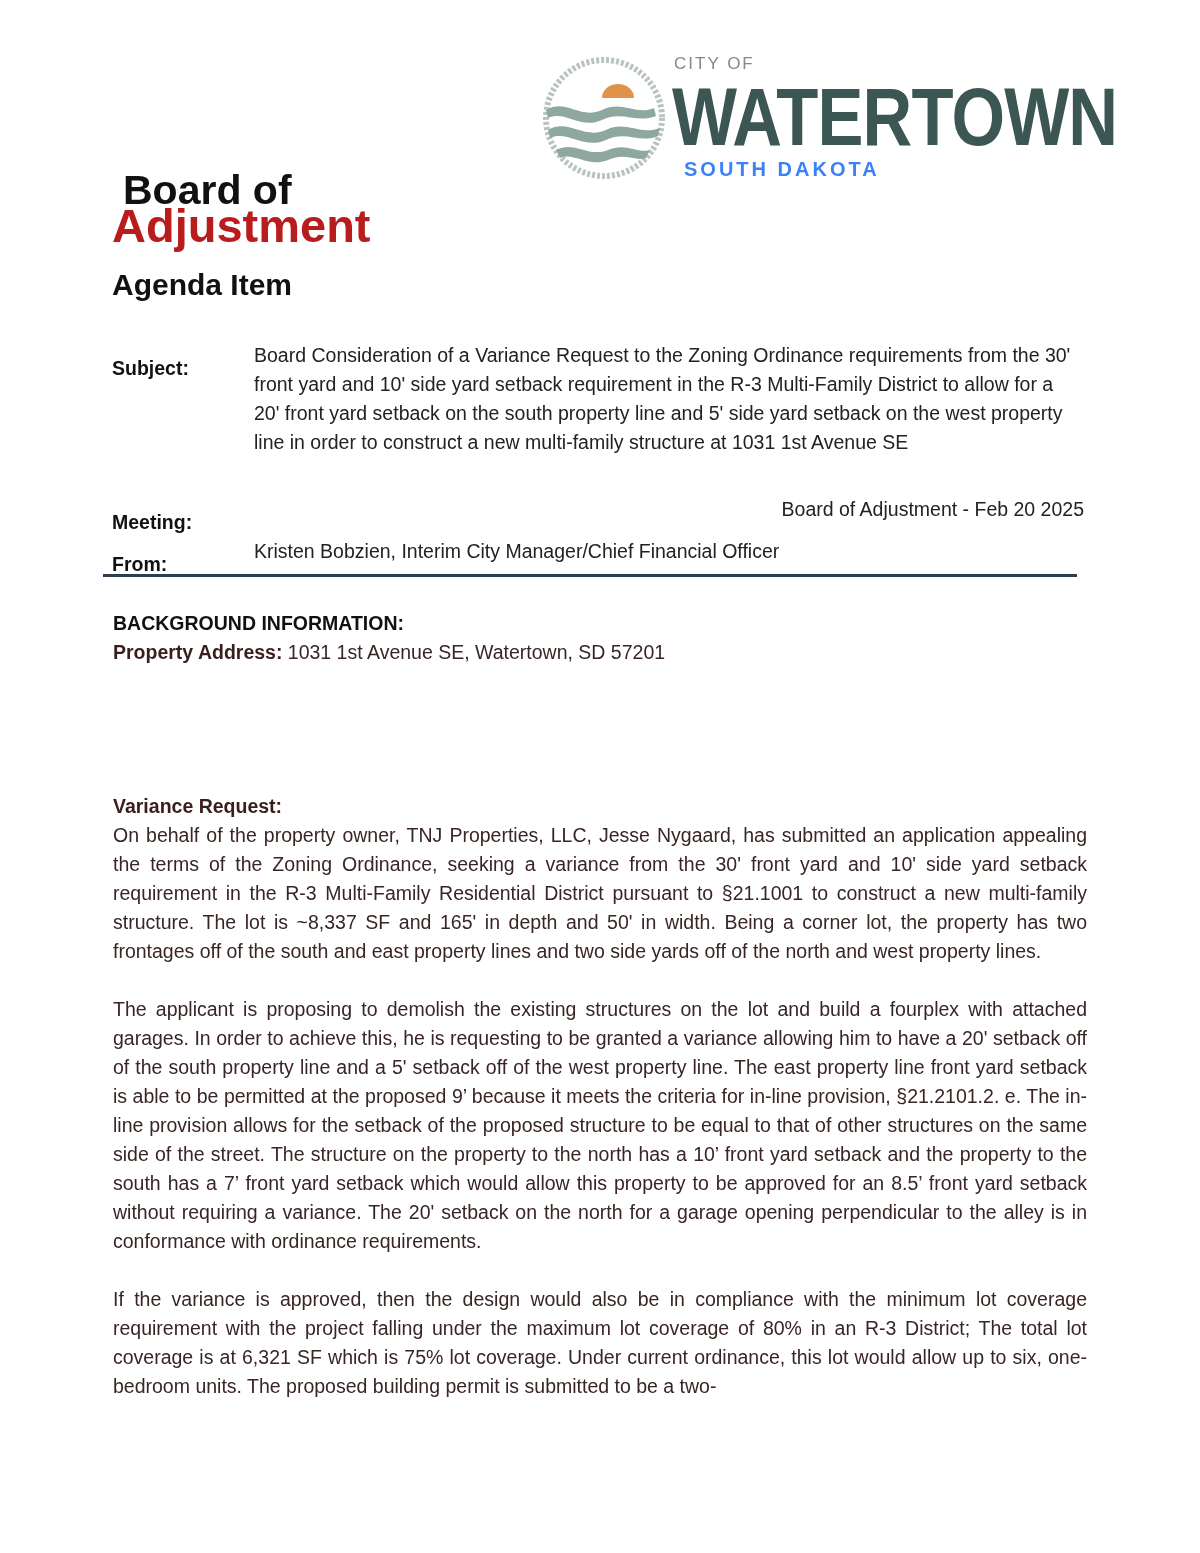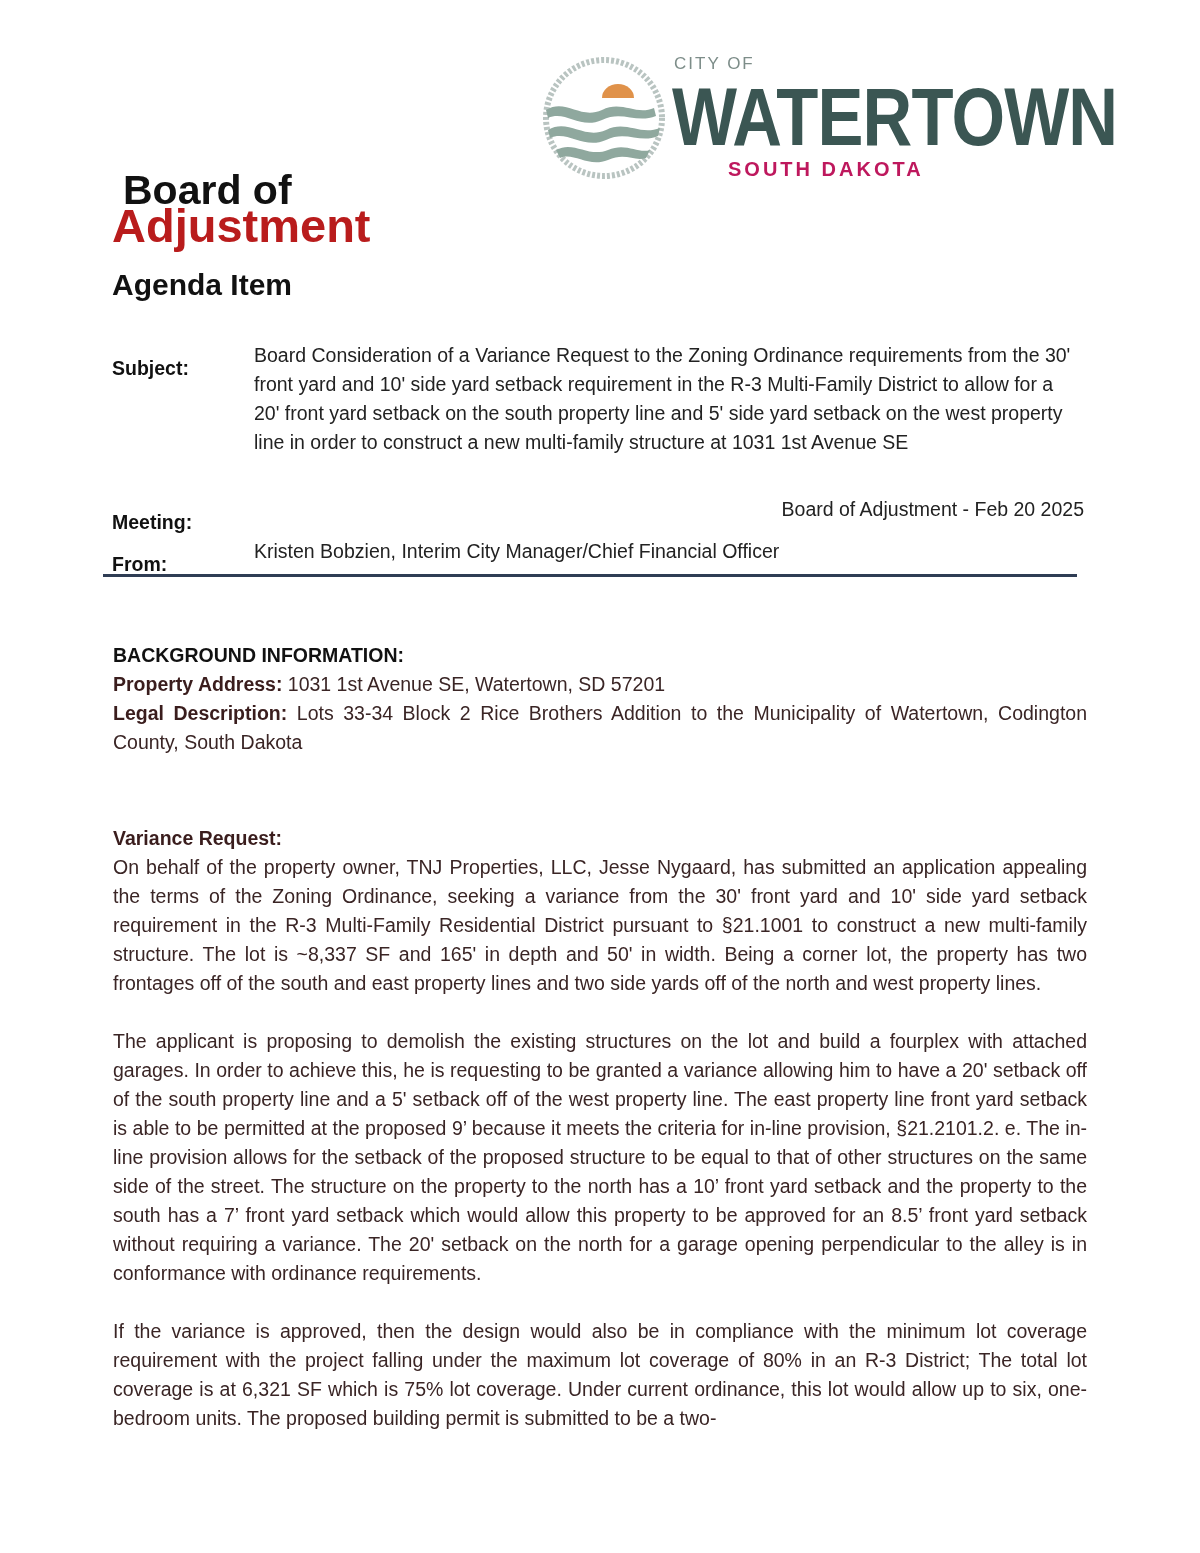--- a/index.html
+++ b/index.html
@@ -5,32 +5,32 @@
   html, body { margin: 0; padding: 0; background: #ffffff; }
   body {
     width: 1200px; height: 1553px; position: relative; overflow: hidden;
     font-family: "Liberation Sans", "DejaVu Sans", sans-serif;
     color: #2b1f1f;
   }
   .logo { position: absolute; left: 540px; top: 54px; width: 545px; height: 132px; }
   .logo-seal { position: absolute; left: 0; top: 0; width: 128px; height: 128px; }
   .logo-city { position: absolute; left: 134px; top: 0; font-size: 17px; letter-spacing: 2px; color: #7d8d89; font-weight: normal; }
   .logo-name { position: absolute; left: 132px; top: 18px; font-size: 82px; font-weight: bold; color: #3b5653; letter-spacing: -1px; line-height: 90px; transform: scaleX(0.84); transform-origin: left top; }
-  .logo-state { position: absolute; left: 144px; top: 104px; font-size: 20px; letter-spacing: 3px; color: #be185d; font-weight: bold; margin-left: 44px; }
+  .logo-state { position: absolute; left: 144px; top: 104px; font-size: 20px; letter-spacing: 3px; color: #3b82f6; font-weight: bold; }
 
   .title1 { position: absolute; left: 123px; top: 152px; font-size: 41px; font-weight: bold; color: #111; margin-top: 15px; }
   .title2 { position: absolute; left: 112px; top: 198px; font-size: 47px; font-weight: bold; color: #b91c1c; }
   .title3 { position: absolute; left: 112px; top: 268px; font-size: 30px; font-weight: bold; color: #111; }
 
   .meta { position: absolute; left: 112px; width: 960px; font-size: 19.5px; color: #222; }
   .meta .label { position: absolute; left: 0; top: 0; font-weight: bold; color: #111; margin-top: 16px; }
   .meta .value { position: absolute; left: 142px; top: 0; width: 830px; line-height: 29px; }
   .rule { position: absolute; left: 103px; top: 574px; width: 974px; height: 3px; background: #2f3d54; }
 
-  .body-text { position: absolute; left: 113px; width: 974px; font-size: 19.5px; line-height: 29px; color: #3a2525; text-align: justify; margin-top: 32px; }
+  .body-text { position: absolute; left: 113px; width: 974px; font-size: 19.5px; line-height: 29px; color: #3a2525; text-align: justify; }
   .lbl { font-weight: bold; color: #3a1d1d; }
   .para p { margin: 0; }
 </style>
 </head>
 <body>
 
 <div class="logo">
   <svg class="logo-seal" viewBox="0 0 128 128">
     <circle cx="64" cy="64" r="58" fill="none" stroke="#b9c4c1" stroke-width="6" stroke-dasharray="3 2"></circle>
     <path d="M62 44 A16 14 0 0 1 94 44 Z" fill="#e0924a"></path>
@@ -57,21 +57,20 @@
 </div>
 <div class="meta" style="top:537px;height:30px;">
   <span class="label">From:</span>
   <span class="value">Kristen Bobzien, Interim City Manager/Chief Financial Officer</span>
 </div>
 <div class="rule"></div>
 
 <div class="body-text" style="top:609px;">
   <div class="lbl" style="color:#111;">BACKGROUND INFORMATION:</div>
   <div><span class="lbl">Property Address:</span><span> 1031 1st Avenue SE, Watertown, SD 57201</span></div>
-  <div style="text-align:justify;"><span class="lbl">Legal Description:</span><span> Lots 33-34 Block 2 Rice Brothers Addition to the Municipality of Watertown, Codington County, South Dakota</span></div>
 </div>
 
 <div class="body-text para" style="top:792px;">
   <div class="lbl">Variance Request:</div>
   <p>On behalf of the property owner, TNJ Properties, LLC, Jesse Nygaard, has submitted an application appealing the terms of the Zoning Ordinance, seeking a variance from the 30' front yard and 10' side yard setback requirement in the R-3 Multi-Family Residential District pursuant to §21.1001 to construct a new multi-family structure. The lot is ~8,337 SF and 165' in depth and 50' in width. Being a corner lot, the property has two frontages off of the south and east property lines and two side yards off of the north and west property lines.</p>
   <p style="margin-top:29px;">The applicant is proposing to demolish the existing structures on the lot and build a fourplex with attached garages. In order to achieve this, he is requesting to be granted a variance allowing him to have a 20' setback off of the south property line and a 5' setback off of the west property line. The east property line front yard setback is able to be permitted at the proposed 9’ because it meets the criteria for in-line provision, §21.2101.2. e. The in-line provision allows for the setback of the proposed structure to be equal to that of other structures on the same side of the street. The structure on the property to the north has a 10’ front yard setback and the property to the south has a 7’ front yard setback which would allow this property to be approved for an 8.5’ front yard setback without requiring a variance. The 20' setback on the north for a garage opening perpendicular to the alley is in conformance with ordinance requirements.</p>
   <p style="margin-top:29px;">If the variance is approved, then the design would also be in compliance with the minimum lot coverage requirement with the project falling under the maximum lot coverage of 80% in an R-3 District; The total lot coverage is at 6,321 SF which is 75% lot coverage.  Under current ordinance, this lot would allow up to six, one-bedroom units. The proposed building permit is submitted to be a two-</p>
 </div>
 
 </body></html>

